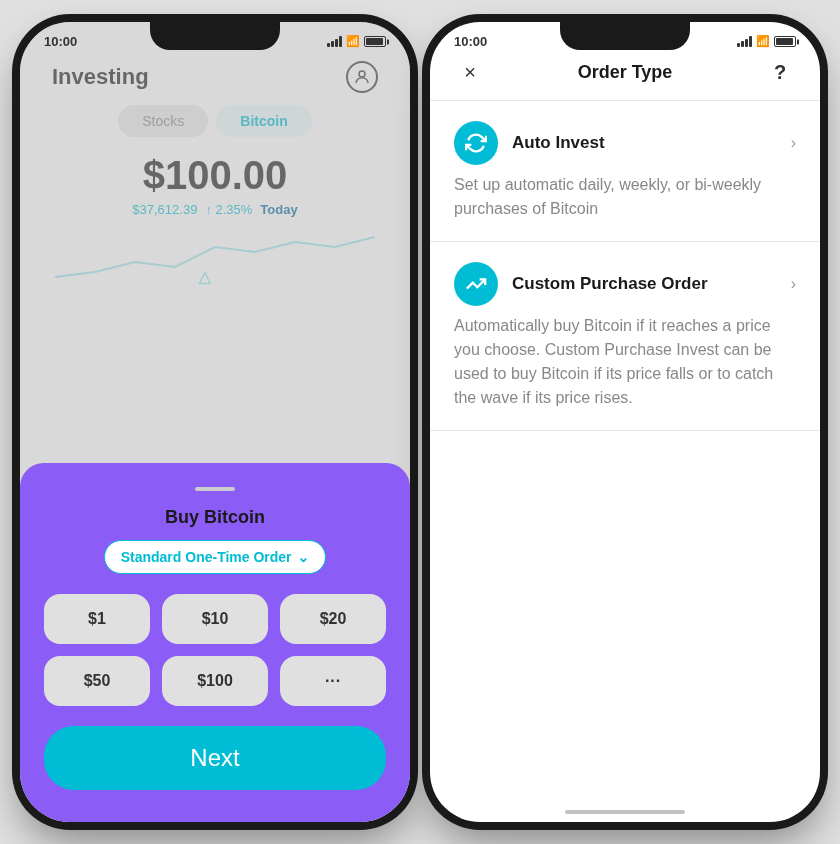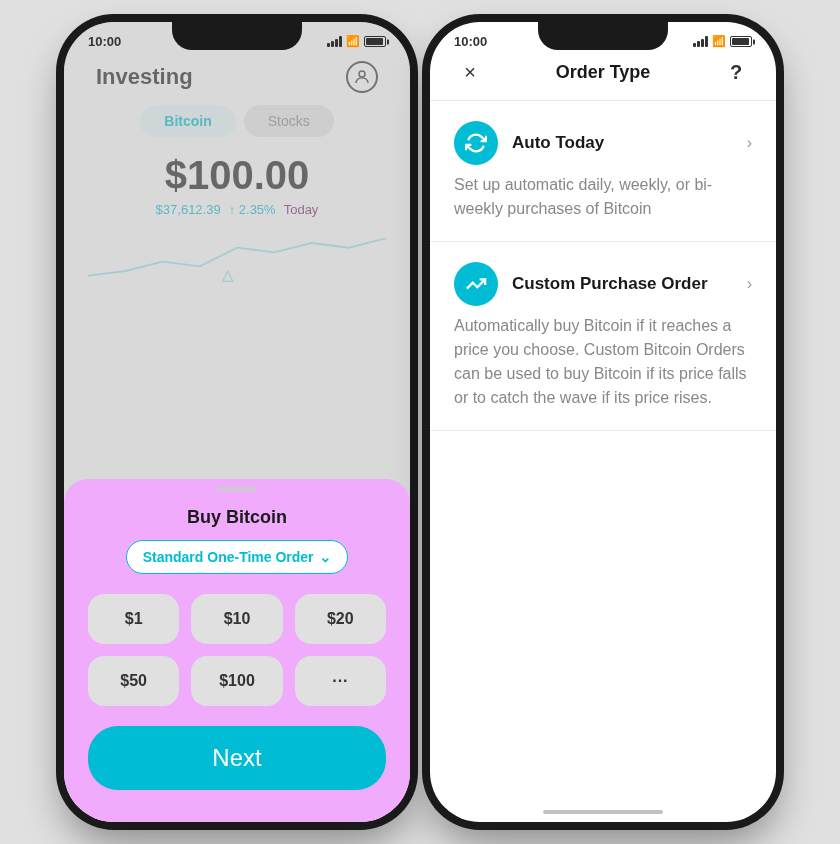--- a/index.html
+++ b/index.html
@@ -10,21 +10,21 @@
       display: flex;
       align-items: center;
       justify-content: center;
       gap: 20px;
       font-family: -apple-system, BlinkMacSystemFont, 'Segoe UI', sans-serif;
       overflow: hidden;
     }
 
     
     .phone {
-      width: 346px;
+      width: 390px;
       height: 800px;
       background: #fff;
       border-radius: 50px;
       box-shadow: 0 0 0 8px #1a1a1a, 0 20px 40px rgba(0,0,0,0.4);
       position: relative;
       overflow: hidden;
       flex-shrink: 0;
     }
 
     
@@ -175,21 +175,21 @@
     .price-meta {
       display: flex;
       justify-content: center;
       gap: 8px;
       align-items: center;
       font-size: 13px;
     }
 
     .btc-price { color: #00bcd4; }
     .price-change { color: #00bcd4; }
-    .price-period { color: #701a75; }
+    .price-period { color: #0369a1; font-weight: bold; }
 
     .chart-area {
       height: 80px;
       display: flex;
       align-items: center;
       justify-content: center;
       padding: 0 24px;
     }
 
     
@@ -202,24 +202,24 @@
       background: rgba(180,180,180,0.5);
       z-index: 10;
     }
 
     
     .bottom-sheet {
       position: absolute;
       bottom: 0;
       left: 0;
       right: 0;
-      background: #f0abfc;
+      background: #8b5cf6;
       border-radius: 24px 24px 0 0;
       z-index: 20;
-      padding: 8px 24px 32px;
+      padding: 24px 24px 32px;
     }
 
     .sheet-handle {
       width: 40px;
       height: 4px;
       background: #ccc;
       border-radius: 2px;
       margin: 0 auto 16px;
     }
 
@@ -404,22 +404,22 @@
     <span class="app-title">Investing</span>
     <div class="profile-icon">
       <svg width="18" height="18" viewBox="0 0 24 24" fill="none" stroke="#333" stroke-width="2">
         <circle cx="12" cy="8" r="4"></circle>
         <path d="M4 20c0-4 3.6-7 8-7s8 3 8 7"></path>
       </svg>
     </div>
   </div>
 
   <div class="tabs-row">
+    <button class="tab-btn inactive">Stocks</button>
     <button class="tab-btn active">Bitcoin</button>
-    <button class="tab-btn inactive">Stocks</button>
   </div>
 
   <div class="price-section">
     <div class="main-price">$100.00</div>
     <div class="price-meta">
       <span class="btc-price">$37,612.39</span>
       <span class="price-change">↑ 2.35%</span>
       <span class="price-period">Today</span>
     </div>
   </div>
@@ -482,34 +482,34 @@
 
   <div class="order-option">
     <div class="option-row">
       <div class="option-icon">
         <svg width="22" height="22" viewBox="0 0 24 24" fill="none" stroke="#fff" stroke-width="2.5">
           <path d="M23 4v6h-6"></path>
           <path d="M1 20v-6h6"></path>
           <path d="M3.51 9a9 9 0 0 1 14.85-3.36L23 10M1 14l4.64 4.36A9 9 0 0 0 20.49 15"></path>
         </svg>
       </div>
-      <span class="option-label">Auto Today</span>
+      <span class="option-label">Auto Invest</span>
       <span class="option-chevron">›</span>
     </div>
     <div class="option-desc">Set up automatic daily, weekly, or bi-weekly purchases of Bitcoin</div>
   </div>
 
   <div class="order-option">
     <div class="option-row">
       <div class="option-icon" style="background:#00bcd4;">
         <svg width="22" height="22" viewBox="0 0 24 24" fill="none" stroke="#fff" stroke-width="2.5">
           <polyline points="22 7 13.5 15.5 8.5 10.5 2 17"></polyline>
           <polyline points="16 7 22 7 22 13"></polyline>
         </svg>
       </div>
       <span class="option-label">Custom Purchase Order</span>
       <span class="option-chevron">›</span>
     </div>
-    <div class="option-desc">Automatically buy Bitcoin if it reaches a price you choose. Custom Bitcoin Orders can be used to buy Bitcoin if its price falls or to catch the wave if its price rises.</div>
+    <div class="option-desc">Automatically buy Bitcoin if it reaches a price you choose. Custom Purchase Invest can be used to buy Bitcoin if its price falls or to catch the wave if its price rises.</div>
   </div>
 
   <div class="home-indicator"></div>
 </div>
 
 </body></html>

